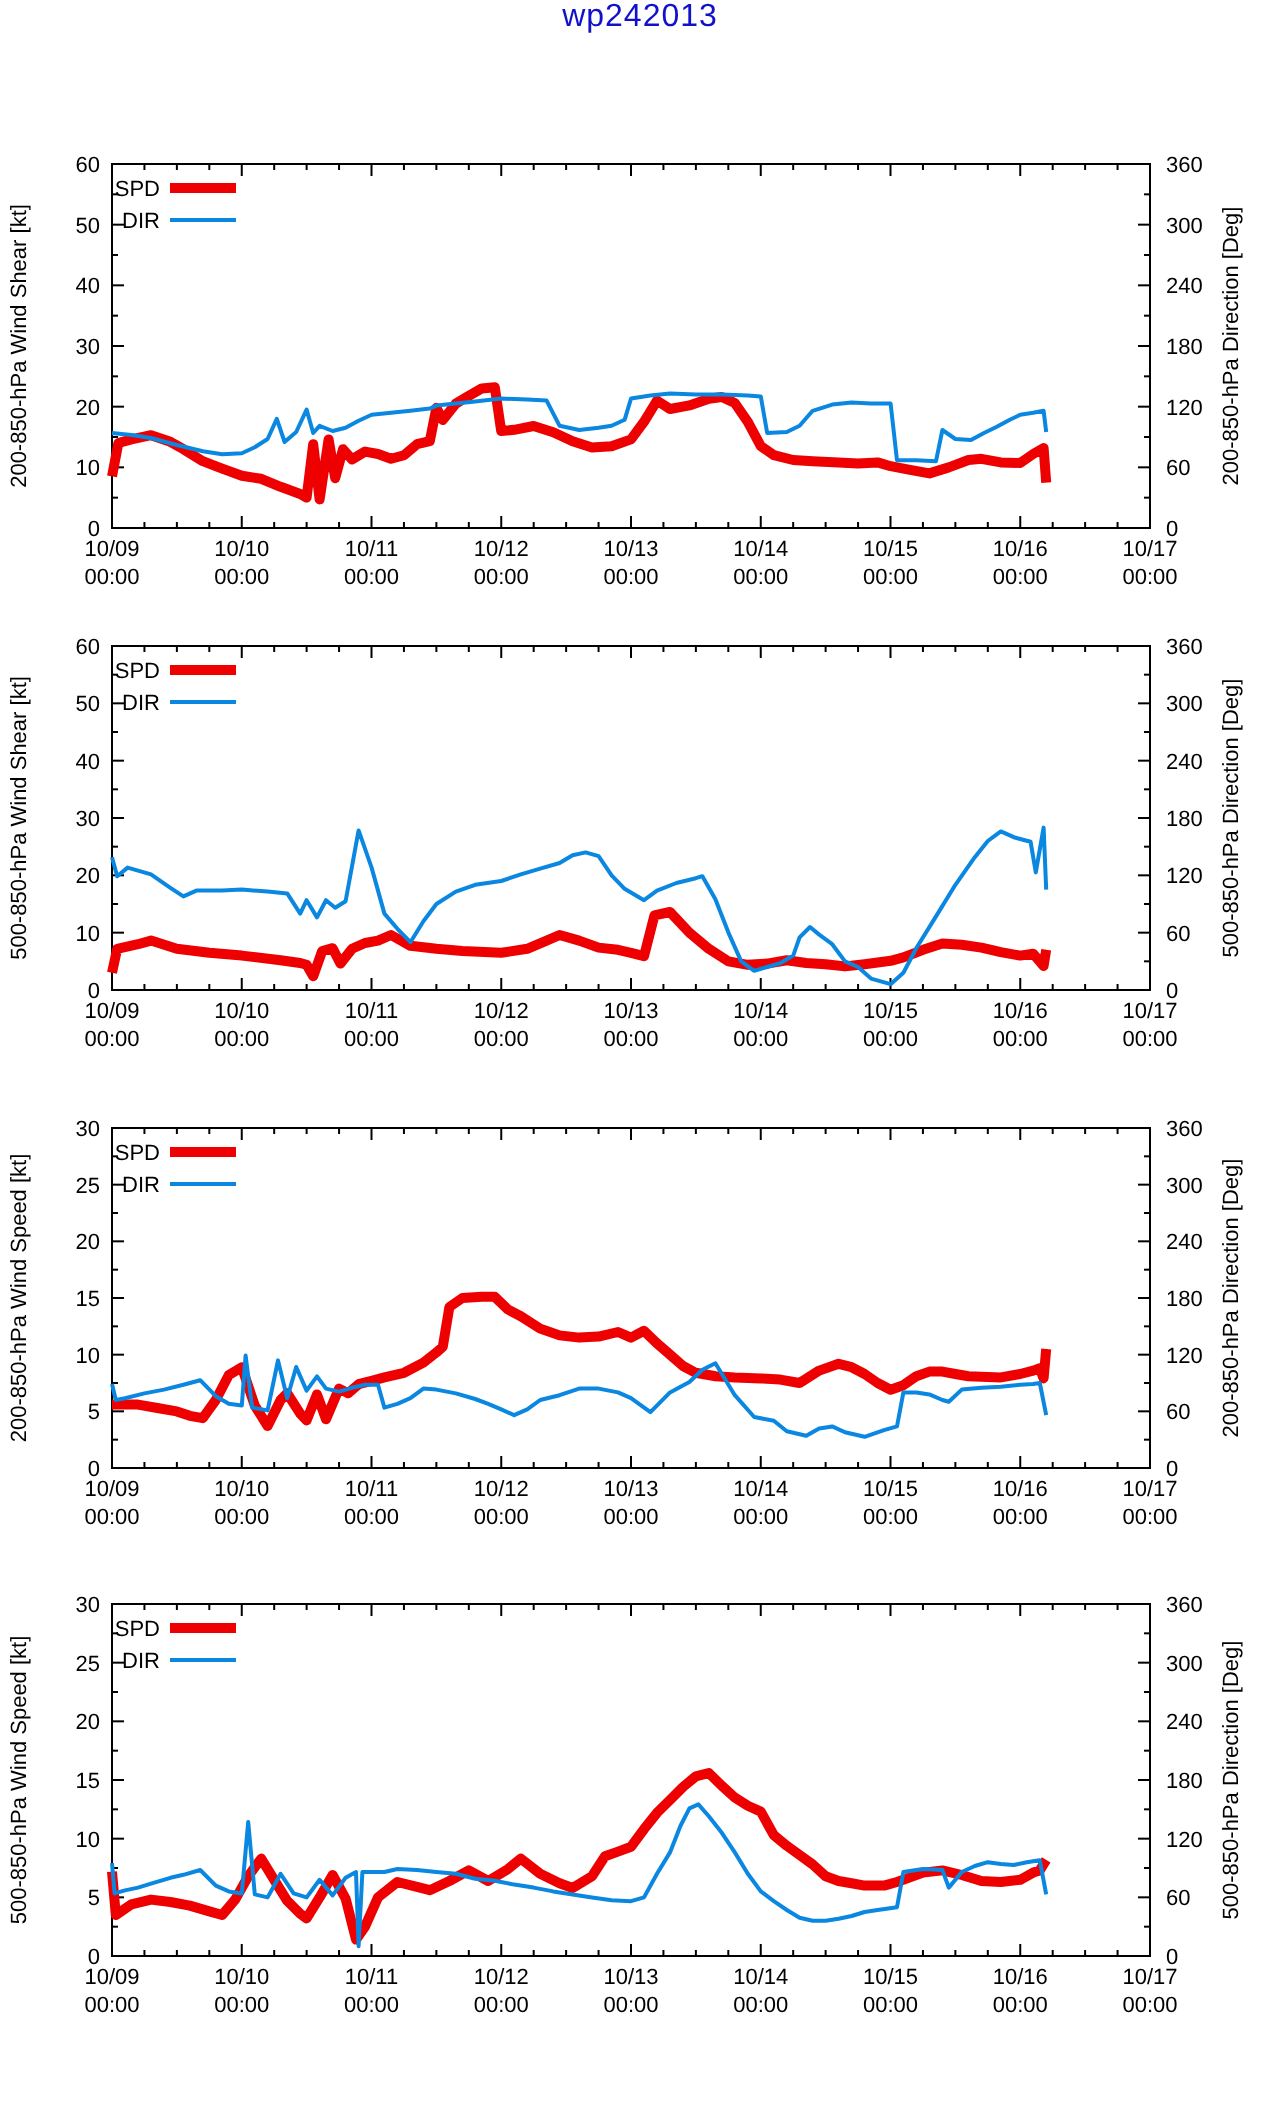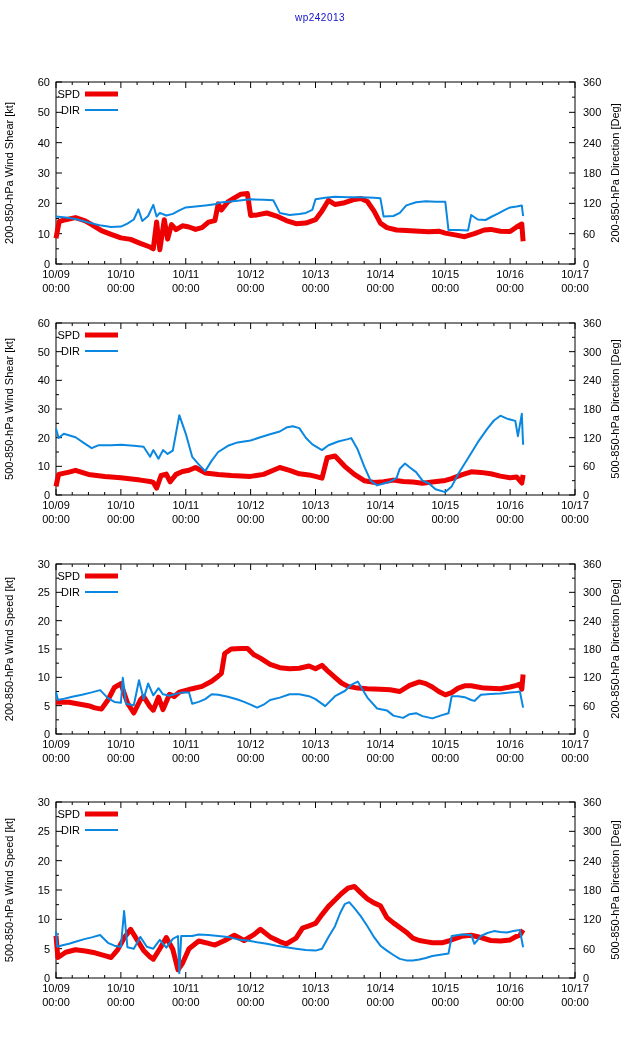--- a/index.html
+++ b/index.html
@@ -1,19 +1,19 @@
 <!DOCTYPE html>
 <html><head>
 <meta charset="utf-8">
 <style>
   html,body{margin:0;padding:0;background:#ffffff;}
   .page{position:relative;width:640px;height:1060px;background:#fff;overflow:hidden;
         font-family:"Liberation Sans", sans-serif;}
   .title-row{height:55px;display:flex;align-items:flex-start;justify-content:center;}
-  .plot-title{margin-top:12px;font-size:10px;letter-spacing:0.5px;}
+  .plot-title{font-size:16px;letter-spacing:0.5px;}
   .charts svg{display:block;}
   svg text{font-family:"Liberation Sans", sans-serif;font-size:11px;fill:#000;}
 </style>
 </head>
 <body>
 
 <div class="page">
   <div class="title-row">
     <div class="plot-title" style="color: rgb(17, 17, 204);">wp242013</div>
   </div>

